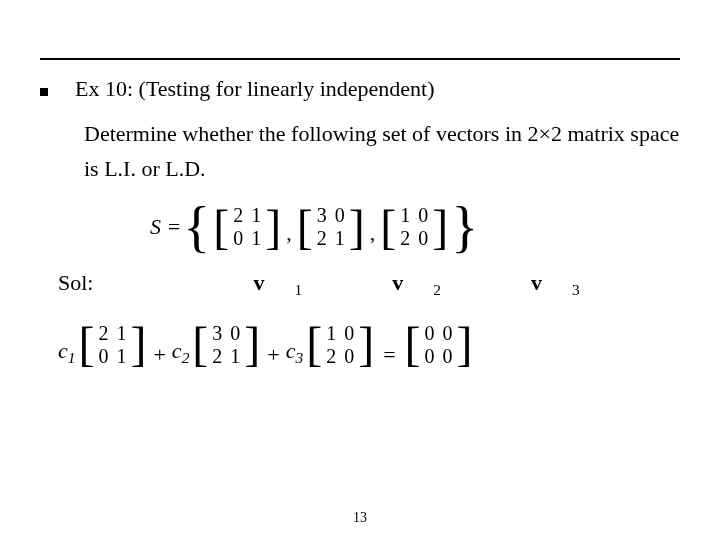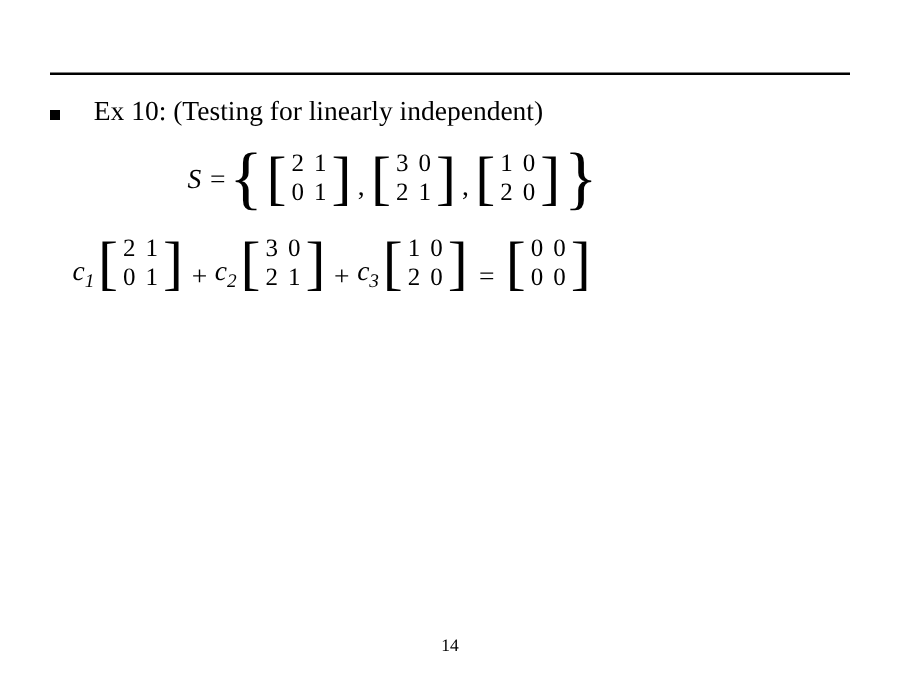--- a/index.html
+++ b/index.html
@@ -150,20 +150,21 @@
 
 <div class="hr"></div>
 
 <div class="content">
 
   <div class="bullet-row">
     <div class="bullet"></div>
     <div>Ex 10: (Testing for linearly independent)</div>
   </div>
 
+  <div class="body-text">Determine whether the following set of vectors in 2×2 matrix space  is L.I. or L.D.</div>
 
   <div class="math-set">
     <span>S =</span>
     <span class="brace">{</span>
 
     <span class="matrix">
       <span class="bracket-l">[</span>
       <span class="mrows">
         <span class="mcol">
             <span class="mcell">2</span>
@@ -205,20 +206,28 @@
             <span class="mcell">0</span>
             <span class="mcell">0</span>
           </span>
       </span>
       <span class="bracket-r">]</span>
     </span>
 
     <span class="brace">}</span>
   </div>
 
+  <div class="sol-row">
+    <div class="sol-label">Sol:</div>
+    <div class="v-labels">
+      <span><span class="vbold">v</span><sub>1</sub></span>
+      <span><span class="vbold">v</span><sub>2</sub></span>
+      <span><span class="vbold">v</span><sub>3</sub></span>
+    </div>
+  </div>
 
 
   <div class="eq-matrix-line">
     <span class="coef"><span>c</span><sub>1</sub></span>
     <span class="matrix">
       <span class="bracket-l">[</span>
       <span class="mrows">
         <span class="mcol">
             <span class="mcell">2</span>
             <span class="mcell">0</span>
@@ -278,13 +287,13 @@
             <span class="mcell">0</span>
             <span class="mcell">0</span>
           </span>
       </span>
       <span class="bracket-r">]</span>
     </span>
   </div>
 
 </div>
 
-<div class="slidenum">14</div>
+<div class="slidenum">13</div>
 
 </body></html>

